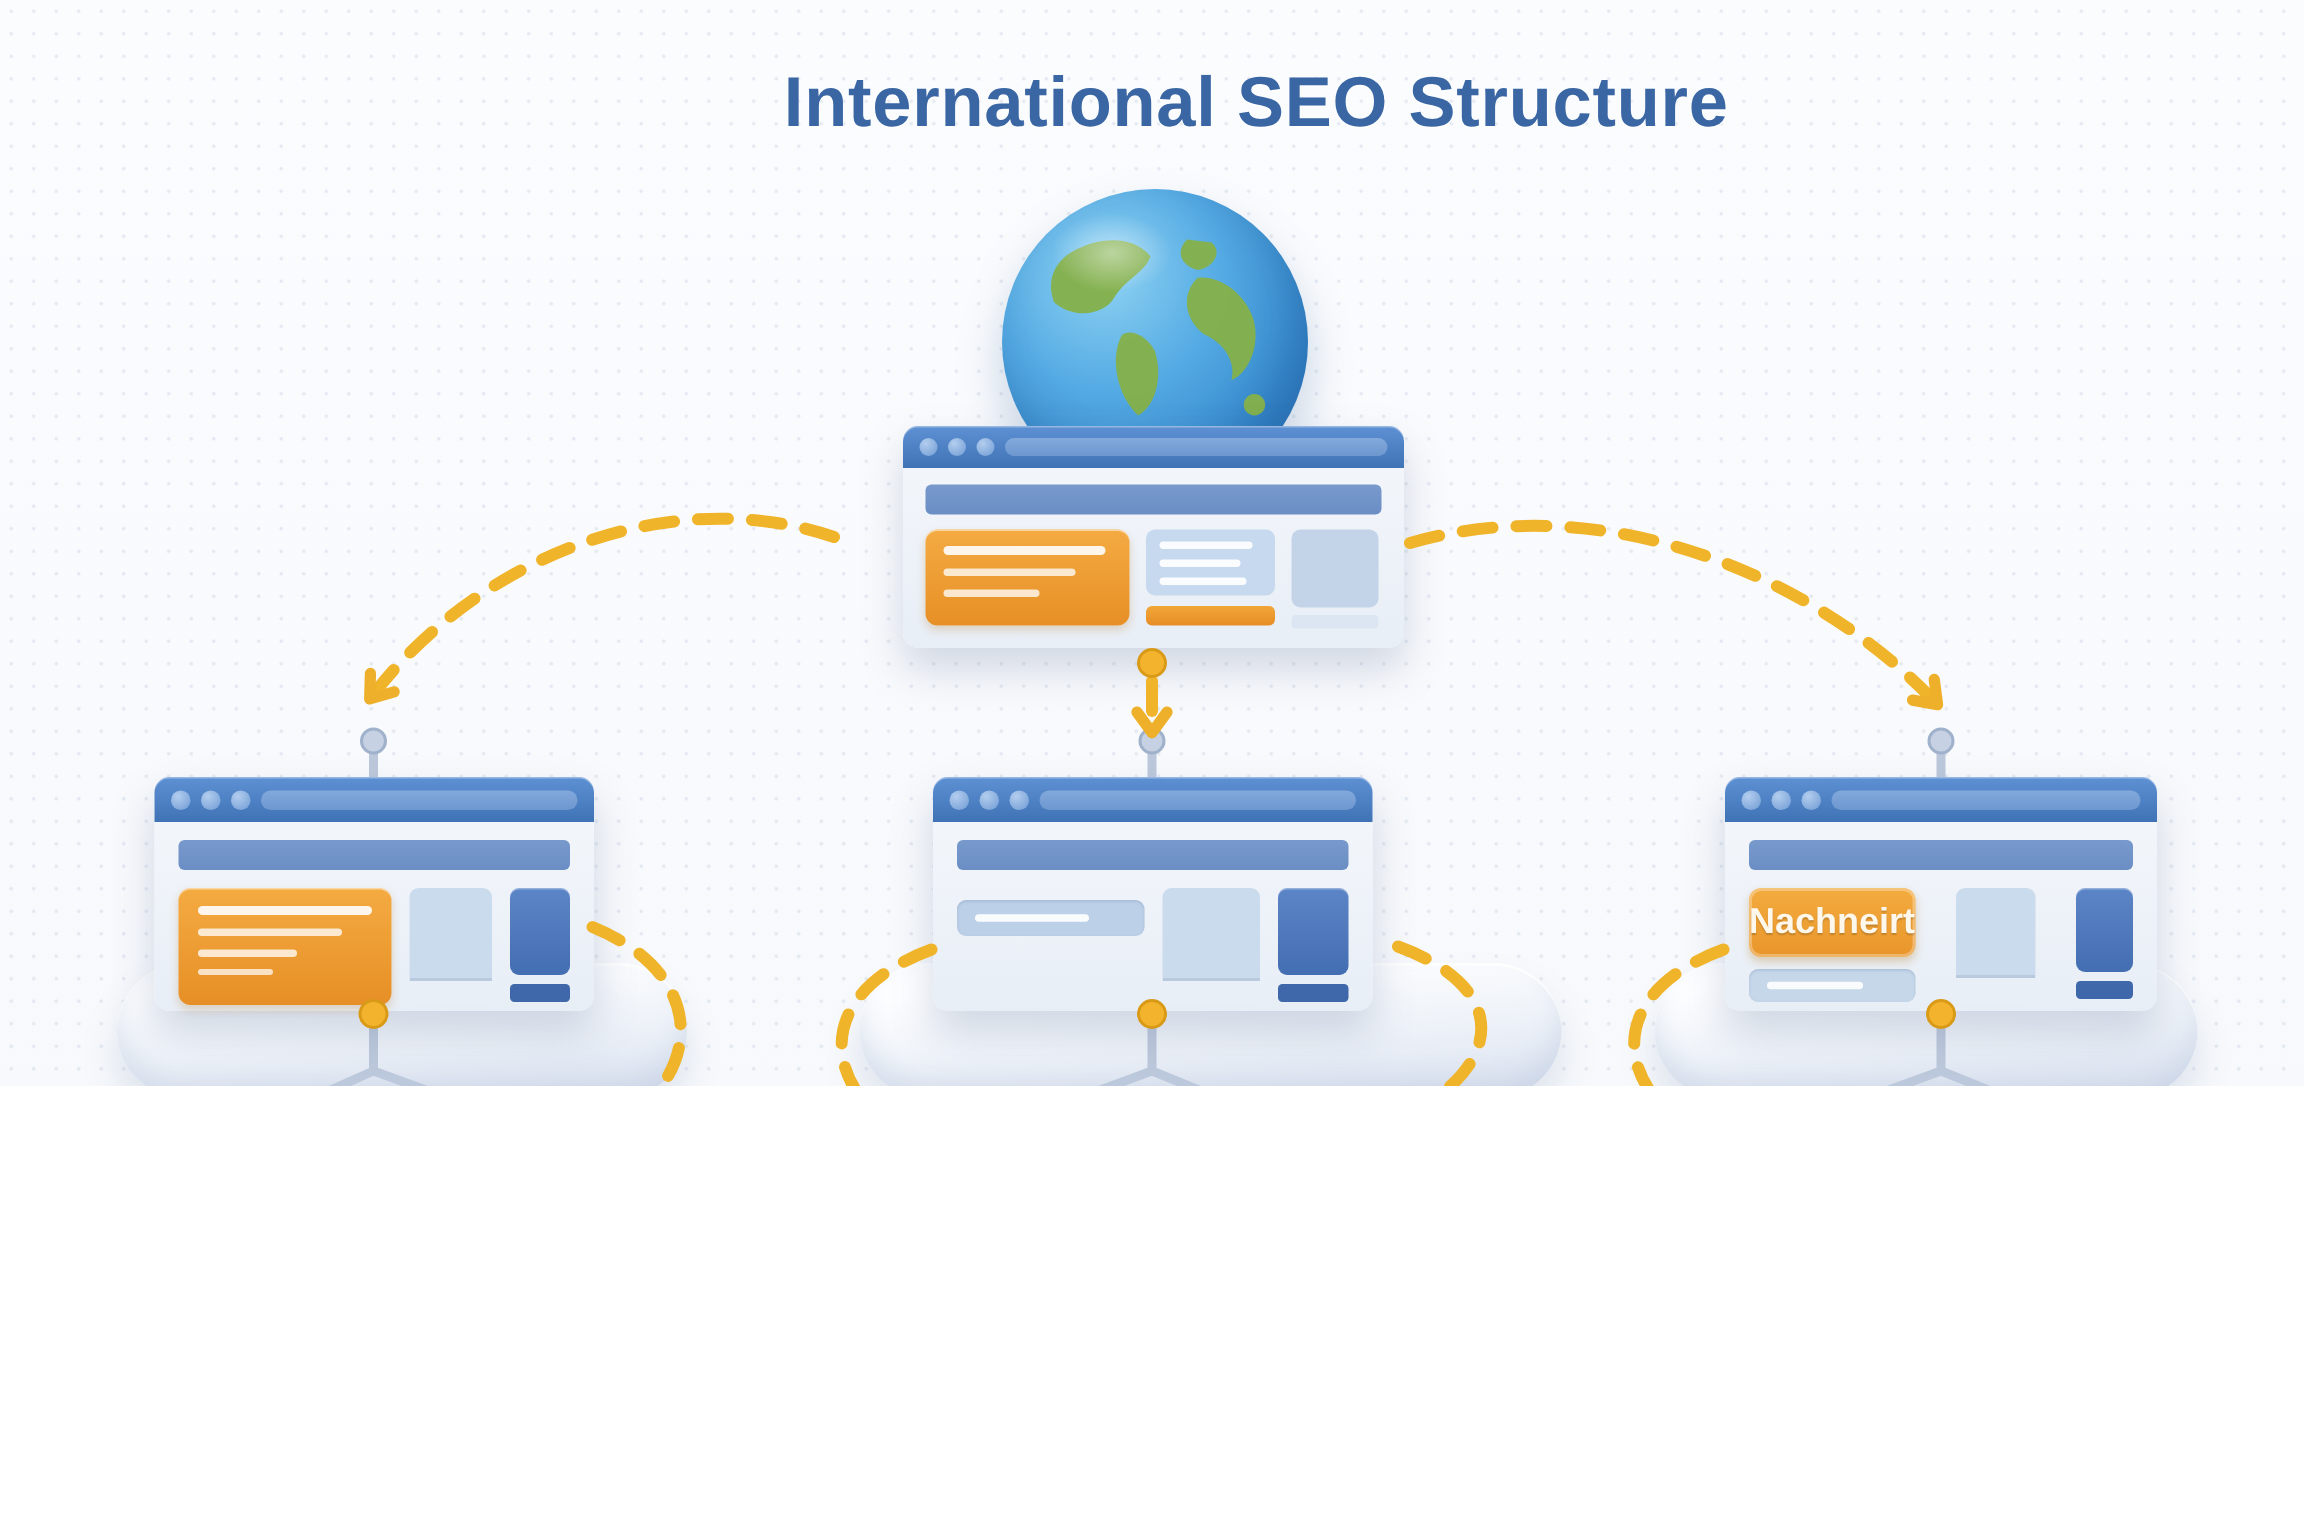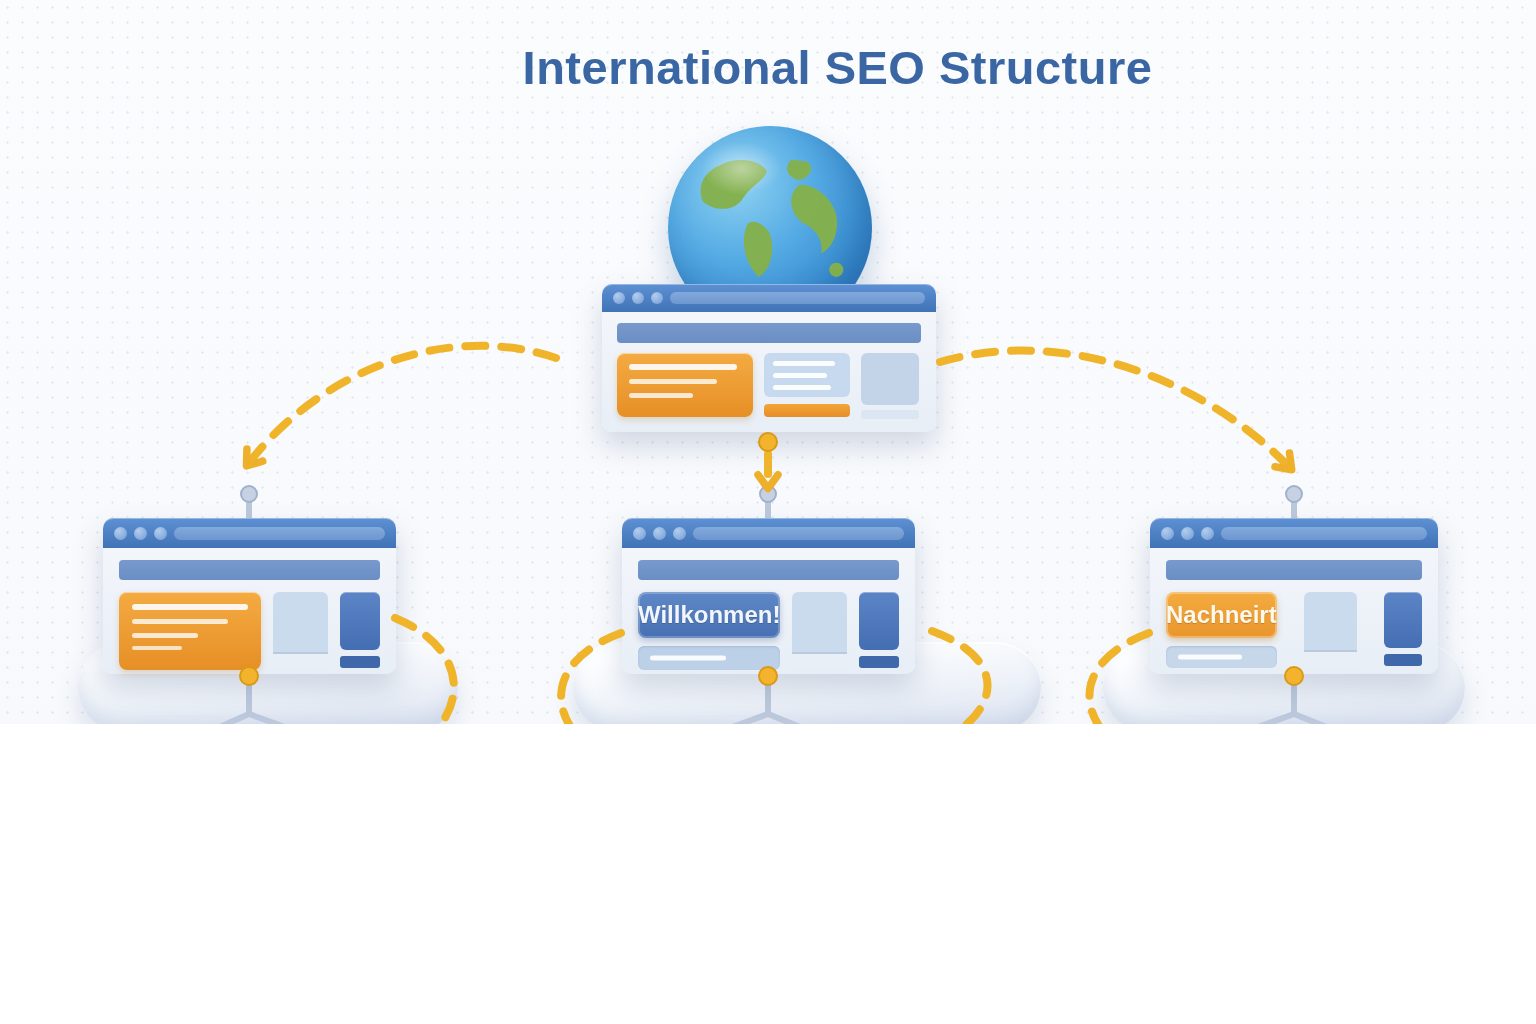--- a/index.html
+++ b/index.html
@@ -197,21 +197,20 @@
   <div class="bw" style="left:622px;top:518px;width:293px;height:156px;">
     <div class="bw-bar" style="height:30px;">
       <span class="dot" style="width:13px;height:13px;"></span>
       <span class="dot" style="width:13px;height:13px;"></span>
       <span class="dot" style="width:13px;height:13px;"></span>
       <span class="addr" style="height:13px;"></span>
     </div>
     <div class="nav" style="height:20px;margin:12px 16px 0;"></div>
     <div class="content" style="padding:12px 16px;gap:12px;">
       <div style="width:158px;">
-        <div class="hero-text hero-blue" style="height:46px;font-size:24px;">Willkonmen!</div>
         <div class="sub-bar" style="height:24px;margin-top:8px;">
           <span class="line" style="width:76px;"></span>
         </div>
       </div>
       <div style="width:82px;">
         <div class="card-light" style="height:60px;"></div>
         <div class="card-light-footer" style="height:16px;"></div>
       </div>
       <div style="width:60px;">
         <div class="card-dark" style="height:58px;"></div>

